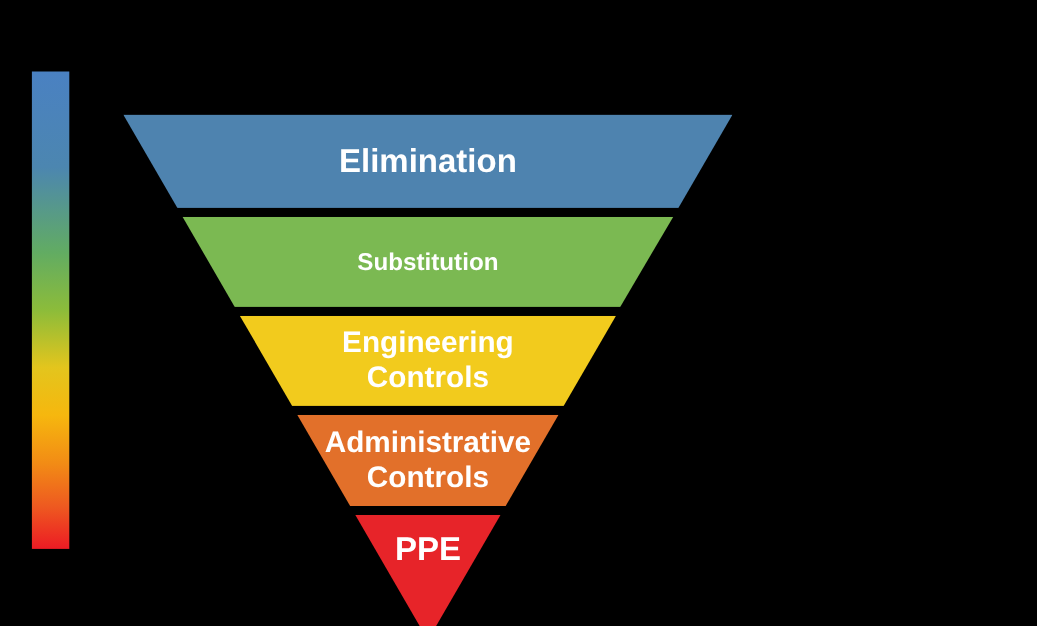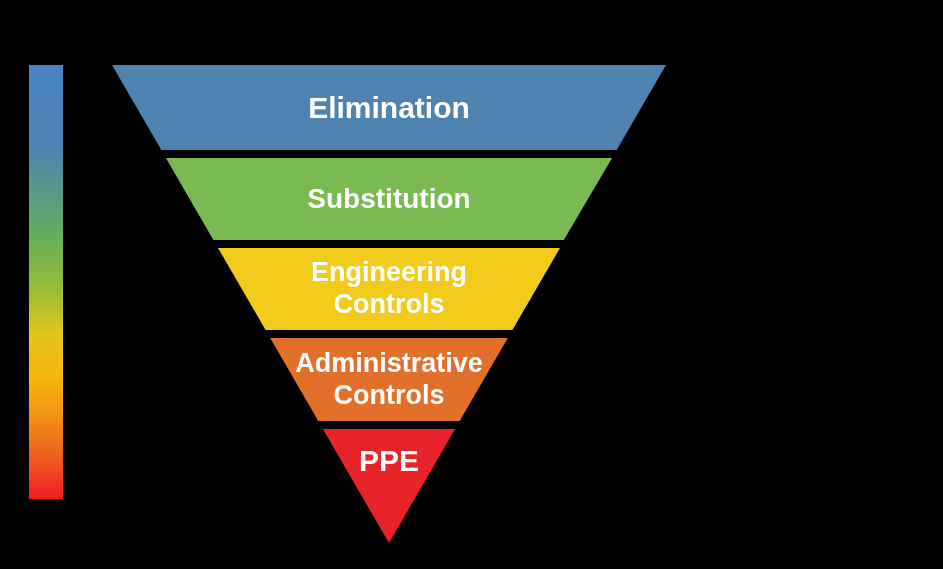--- a/index.html
+++ b/index.html
@@ -32,24 +32,25 @@
     left: 112px;
     width: 554px;
     display: flex;
     flex-direction: column;
     align-items: center;
     justify-content: center;
     color: #ffffff;
     font-weight: 700;
     text-align: center;
     line-height: 1.18;
+    margin-top: 39px;
   }
   .band-0 { top: 65px;  height: 85px;  font-size: 30px;
     clip-path: polygon(0px 0px, 554px 0px, 504.7px 85px, 49.3px 85px); }
-  .band-1 { top: 158px; height: 82px;  font-size: 28px;
+  .band-1 { top: 158px; height: 82px;  font-size: 22px;
     clip-path: polygon(53.9px 0px, 500.1px 0px, 451.8px 82px, 101.4px 82px); }
   .band-2 { top: 248px; height: 82px;  font-size: 27px;
     clip-path: polygon(106px 0px, 448px 0px, 400.4px 82px, 153.6px 82px); }
   .band-3 { top: 338px; height: 83px;  font-size: 27px;
     clip-path: polygon(158.2px 0px, 395.8px 0px, 347.7px 83px, 206.3px 83px); }
   .band-4 { top: 429px; height: 114px; font-size: 30px;
     clip-path: polygon(210.9px 0px, 343.1px 0px, 277px 114px);
     justify-content: flex-start;
     padding-top: 14px;
     box-sizing: border-box; }

